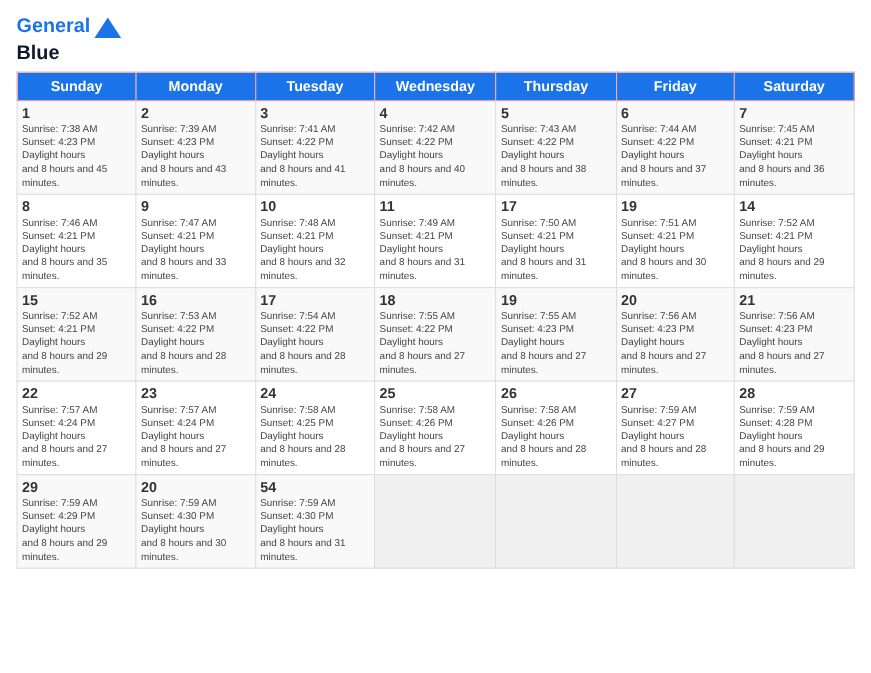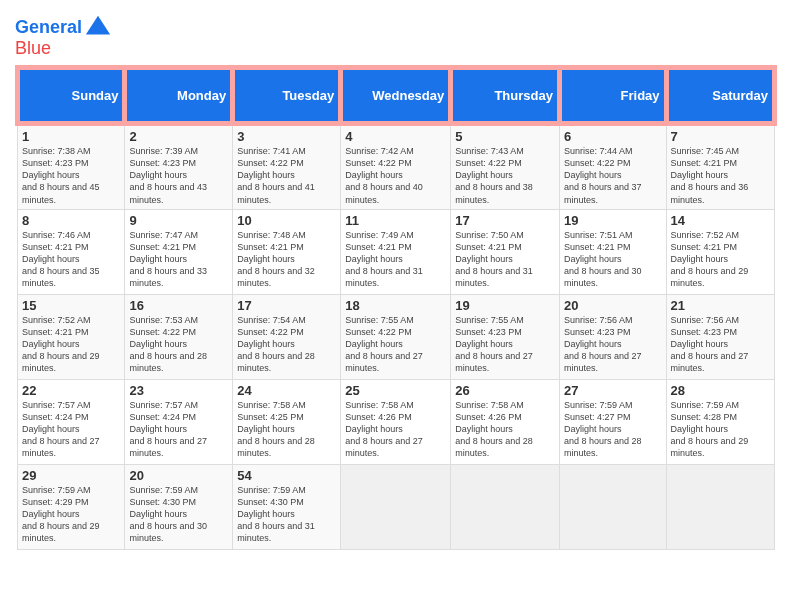--- a/index.html
+++ b/index.html
@@ -53,23 +53,23 @@
     }
     table {
       width: 100%;
       border-collapse: collapse;
     }
     thead tr th {
       background-color: #1a73e8;
       color: #fff;
       font-size: 13px;
       font-weight: bold;
-      padding: 18px 4px;
-      text-align: right;
-      border: 5px solid #fca5a5;
+      padding: 5px 4px;
+      text-align: center;
+      border: 1px solid #fca5a5;
     }
     tbody tr td {
       vertical-align: top;
       border: 1px solid #ddd;
       padding: 3px 4px;
       font-size: 9.5px;
       color: #333;
       width: 113px;
       min-height: 70px;
       height: 85px;
@@ -97,29 +97,29 @@
       background: #f0f0f0 !important;
     }
   </style>
 </head>
 <body>
 
 <div class="container">
   <div class="header-row">
     <div class="logo">
       <div>
-        <div style="display:flex;align-items:center;">
+        <div style="display:flex;">
           <span class="logo-text">
             <span>General</span>
           </span>
           <svg class="logo-icon" viewBox="0 0 30 30">
             <polygon points="15,2 28,22 2,22" fill="#1a73e8"></polygon>
           </svg>
         </div>
-        <div style="font-size:18px;font-weight:normal;color:#ef4444;margin-top:-4px;">Blue</div>
+        <div style="font-size:18px;font-weight:bold;color:#0f172a;margin-top:-4px;">Blue</div>
       </div>
     </div>
     <div class="title-block">
       <div class="month-title"></div>
       <div class="location"></div>
     </div>
   </div>
 
   <table>
     <thead>

